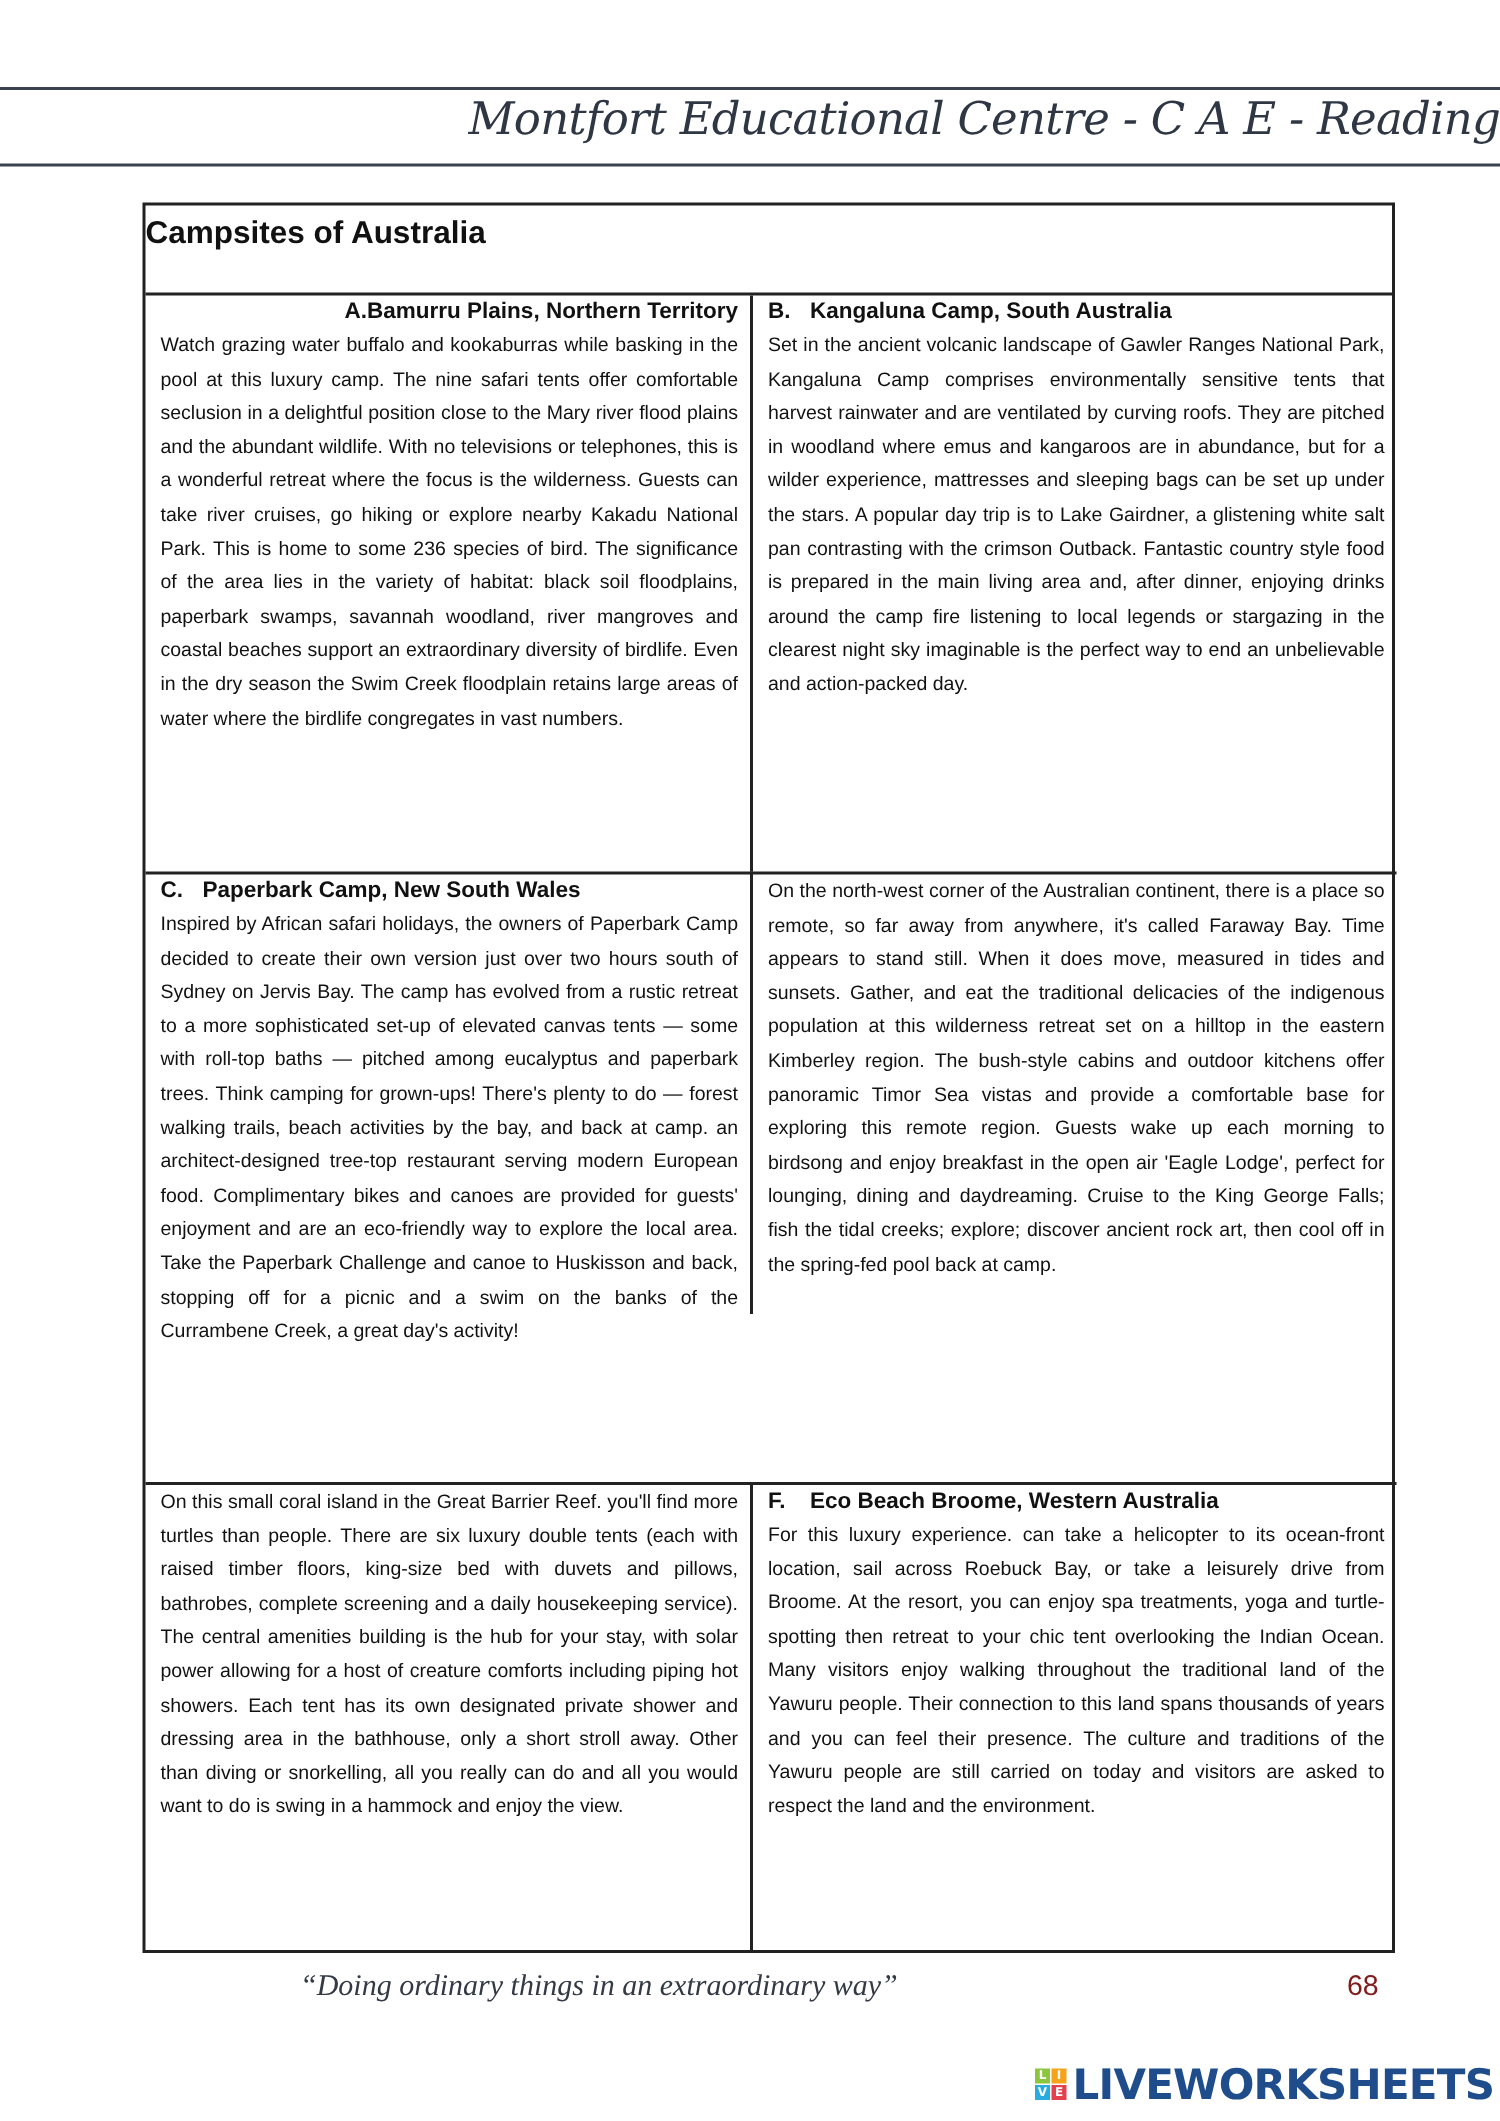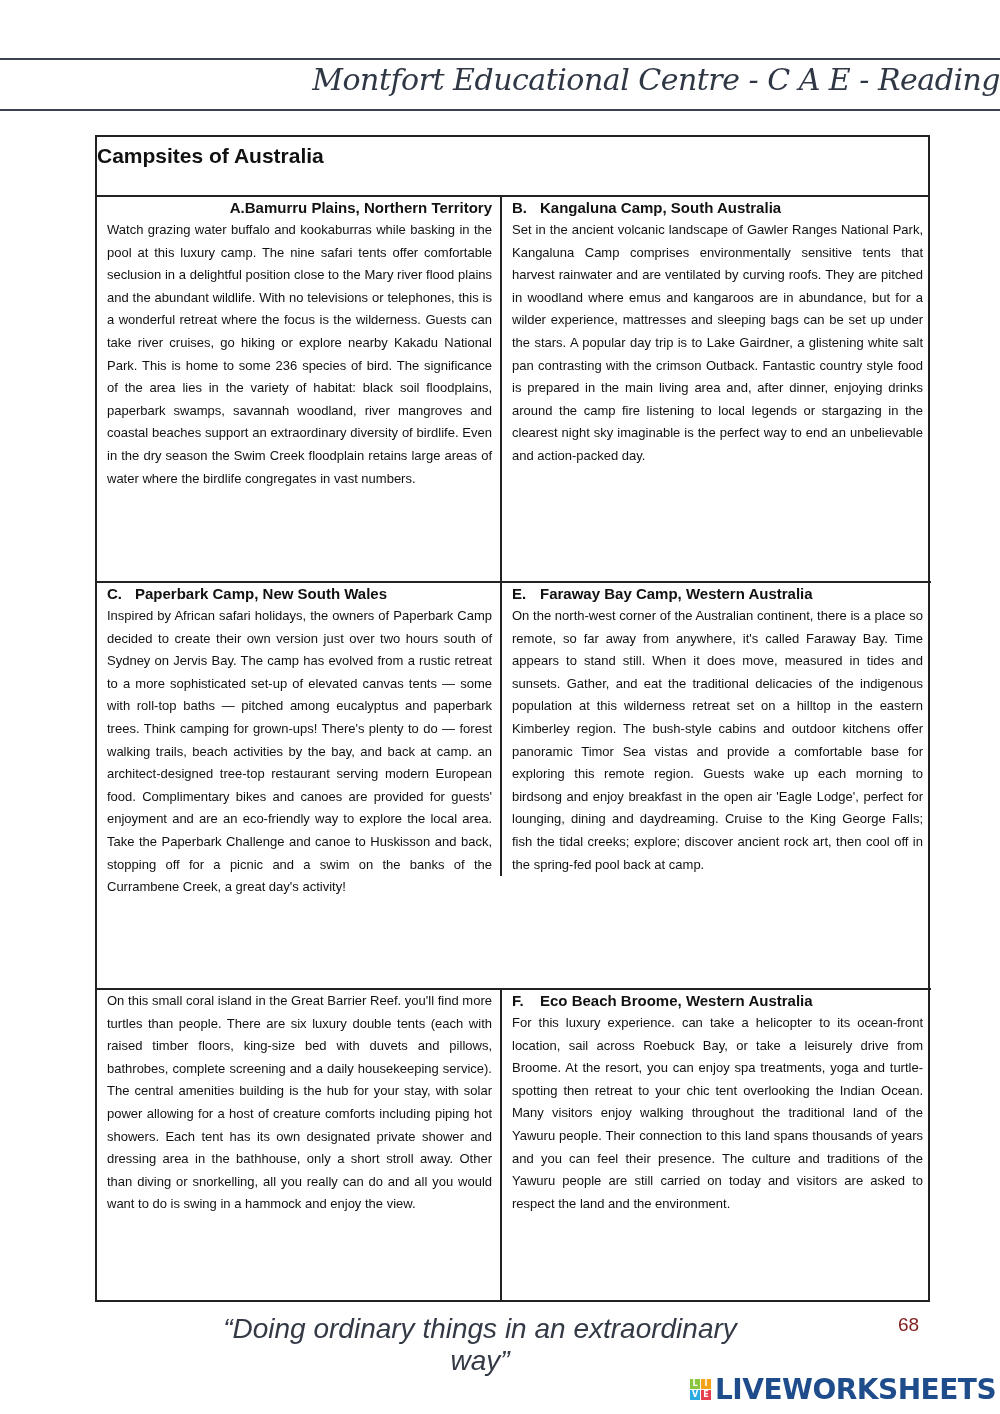--- a/index.html
+++ b/index.html
@@ -23,22 +23,22 @@
   .cell.left { left: 0; width: 405px; border-right: 2px solid #222; }
   .cell.right { left: 405px; width: 429px; }
   .row1 { top: 60px; height: 384px; }
   .row2 { top: 444px; height: 295px; border-top: 2px solid #222; }
   .row3 { top: 851px; height: 314px; border-top: 2px solid #222; }
   .cell-head { font-weight: bold; font-size: 15px; line-height: 22px; white-space: nowrap; }
   .cell-head .letter { display: inline-block; width: 28px; }
   .cell-head.indent { padding-left: 12px; text-align: right; }
   .cell-body { font-size: 13px; line-height: 22.6px; text-align: justify; hyphens: none; }
   .footer-quote {
-    position: absolute; top: 1313px; left: 200px; width: 560px; text-align: center;
-    font-family: Liberation Sans, sans-serif; font-style: italic; font-size: 28px; color: #333a45;
+    position: absolute; top: 1313px; left: 200px; width: 560px; 
+    font-family: Liberation Serif, serif; font-style: italic; font-size: 20px; color: #333a45;
   }
   .page-num { position: absolute; top: 1314px; left: 898px; font-size: 19px; color: #7f1d1d; text-align: center; }
   .brand { position: absolute; top: 1372px; left: 690px; height: 34px; display: flex; align-items: center; }
   .brand-logo { display: grid; grid-template-columns: 10px 10px; grid-template-rows: 10px 10px; gap: 1px; margin-right: 4px; }
   .brand-logo span { display: block; font-size: 8px; line-height: 10px; text-align: center; color: #fff; font-weight: bold; font-family: "DejaVu Sans", sans-serif; }
   .brand-text { font-family: "DejaVu Sans", sans-serif; font-weight: bold; font-size: 28px; color: #1f4d8c; letter-spacing: -0.5px; }
 </style>
 </head>
 <body>
 
@@ -64,23 +64,20 @@
     <div class="cell-body">Set in the ancient volcanic landscape of Gawler Ranges National Park, Kangaluna Camp comprises environmentally sensitive tents that harvest rainwater and are ventilated by curving roofs. They are pitched in woodland where emus and kangaroos are in abundance, but for a wilder experience, mattresses and sleeping bags can be set up under the stars. A popular day trip is to Lake Gairdner, a glistening white salt pan contrasting with the crimson Outback. Fantastic country style food is prepared in the main living area and, after dinner, enjoying drinks around the camp fire listening to local legends or stargazing in the clearest night sky imaginable is the perfect way to end an unbelievable and action-packed day.</div>
   </div>
 
   <div class="cell left row2">
     <div class="cell-head">
       <span class="letter">C.</span><span>Paperbark Camp, New South Wales</span>
     </div>
     <div class="cell-body">Inspired by African safari holidays, the owners of Paperbark Camp decided to create their own version just over two hours south of Sydney on Jervis Bay. The camp has evolved from a rustic retreat to a more sophisticated set-up of elevated canvas tents — some with roll-top baths — pitched among eucalyptus and paperbark trees. Think camping for grown-ups! There's plenty to do — forest walking trails, beach activities by the bay, and back at camp. an architect-designed tree-top restaurant serving modern European food. Complimentary bikes and canoes are provided for guests' enjoyment and are an eco-friendly way to explore the local area. Take the Paperbark Challenge and canoe to Huskisson and back, stopping off for a picnic and a swim on the banks of the Currambene Creek, a great day's activity!</div>
   </div>
   <div class="cell right row2">
-    <div class="cell-head">
-      <span class="letter">E.</span><span>Faraway Bay Camp, Western Australia</span>
-    </div>
     <div class="cell-body">On the north-west corner of the Australian continent, there is a place so remote, so far away from anywhere, it's called Faraway Bay. Time appears to stand still. When it does move, measured in tides and sunsets. Gather, and eat the traditional delicacies of the indigenous population at this wilderness retreat set on a hilltop in the eastern Kimberley region. The bush-style cabins and outdoor kitchens offer panoramic Timor Sea vistas and provide a comfortable base for exploring this remote region. Guests wake up each morning to birdsong and enjoy breakfast in the open air 'Eagle Lodge', perfect for lounging, dining and daydreaming. Cruise to the King George Falls; fish the tidal creeks; explore; discover ancient rock art, then cool off in the spring-fed pool back at camp.</div>
   </div>
 
   <div class="cell left row3">
     <div class="cell-body">On this small coral island in the Great Barrier Reef. you'll find more turtles than people. There are six luxury double tents (each with raised timber floors, king-size bed with duvets and pillows, bathrobes, complete screening and a daily housekeeping service). The central amenities building is the hub for your stay, with solar power allowing for a host of creature comforts including piping hot showers. Each tent has its own designated private shower and dressing area in the bathhouse, only a short stroll away. Other than diving or snorkelling, all you really can do and all you would want to do is swing in a hammock and enjoy the view.</div>
   </div>
   <div class="cell right row3">
     <div class="cell-head">
       <span class="letter">F.</span><span>Eco Beach Broome, Western Australia</span>
     </div>

